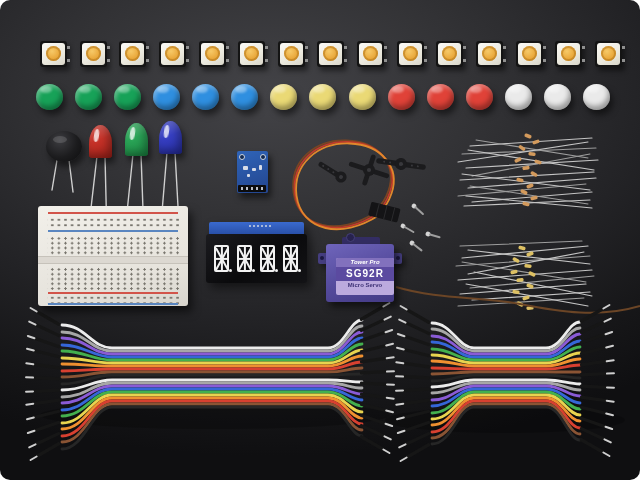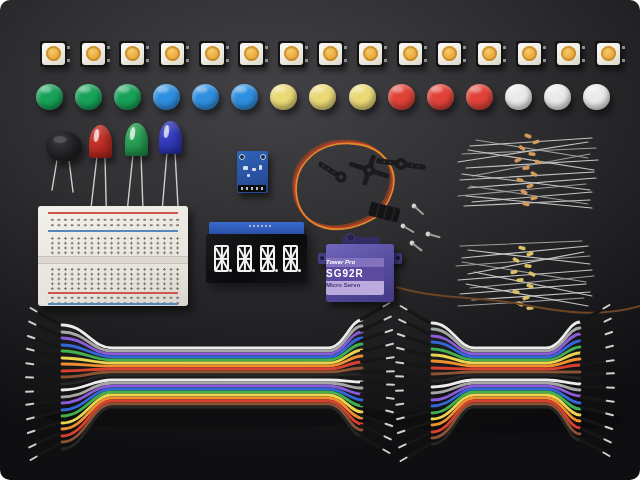--- a/index.html
+++ b/index.html
@@ -76,21 +76,21 @@
   .d1{left:8px;} .d2{left:31px;} .d3{left:54px;} .d4{left:77px;}
 
   
   .servo{position:absolute;left:318px;top:236px;width:90px;height:70px;z-index:2;}
   .servo .flange{position:absolute;left:0;top:17px;width:84px;height:11px;background:#453e80;border-radius:2px;box-shadow:3px 4px 6px rgba(0,0,0,.5);}
   .servo .flange::before,.servo .flange::after{content:"";position:absolute;top:3px;width:4px;height:4px;border-radius:50%;background:#1d1941;}
   .servo .flange::before{left:2px;} .servo .flange::after{right:2px;}
   .servo .tophouse{position:absolute;left:24px;top:1px;width:38px;height:10px;background:#332d63;border-radius:2px;}
   .servo .shaft{position:absolute;left:28px;top:-3px;width:9px;height:9px;border-radius:50%;background:#27224e;border:1.5px solid #454077;}
   .servo .body{position:absolute;left:8px;top:8px;width:68px;height:58px;background:linear-gradient(160deg,#6f65bb 0%,#544a9c 55%,#433a84 100%);border-radius:3px;box-shadow:4px 5px 7px rgba(0,0,0,.55);}
-  .servo-label{position:absolute;left:0;top:14px;width:58px;height:37px;background:#bcaade;border-radius:2px;overflow:hidden;text-align:left;}
+  .servo-label{position:absolute;left:10px;top:14px;width:58px;height:37px;background:#bcaade;border-radius:2px;overflow:hidden;text-align:center;}
   .sl-brand{display:block;font-size:6px;line-height:9px;color:#ffffff;background:#8271bd;font-style:italic;font-weight:bold;}
   .sl-model{display:block;font-size:10px;line-height:14px;font-weight:bold;letter-spacing:1px;color:#ffffff;background:#5b4aa0;}
   .sl-type{display:block;font-size:6px;line-height:9px;color:#3f3377;font-weight:bold;}
 
   
   .w0{stroke:#ececec;} .w1{stroke:#a7a7a7;} .w2{stroke:#8a5bd6;} .w3{stroke:#3566d8;} .w4{stroke:#43b04e;}
   .w5{stroke:#e8d44f;} .w6{stroke:#ef9030;} .w7{stroke:#d84030;} .w8{stroke:#8a5434;} .w9{stroke:#262626;}
   .jw{fill:none;stroke-width:2.8;stroke-linecap:round;}
   .lead{stroke:#c4c4c4;stroke-width:1.2;stroke-linecap:round;}
   .lead2{stroke:#9d9d9d;stroke-width:1.1;stroke-linecap:round;}

